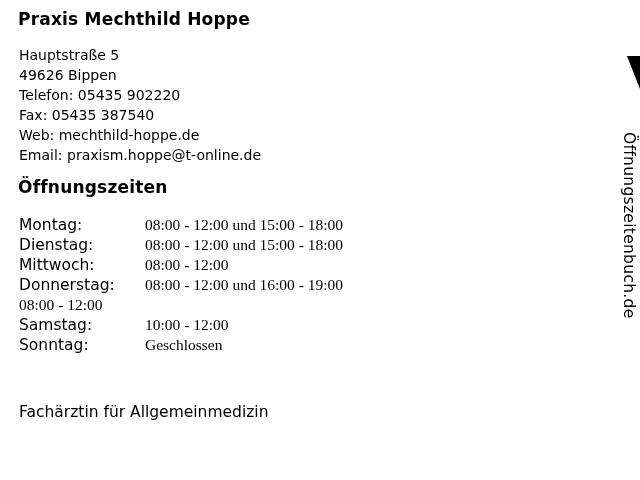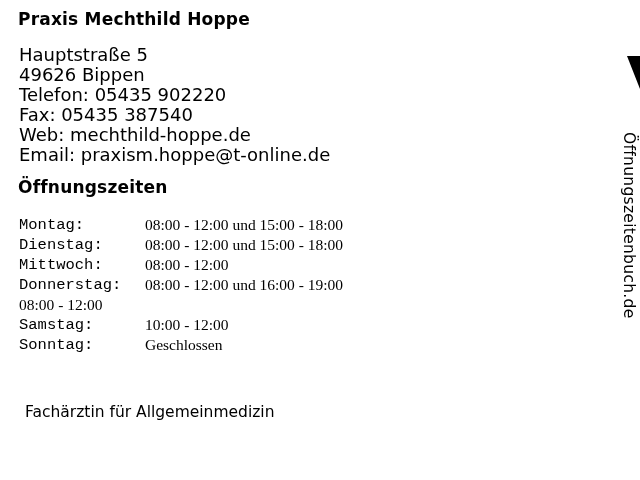--- a/index.html
+++ b/index.html
@@ -23,21 +23,21 @@
     left: 18px;
     font-size: 17px;
     font-weight: bold;
     letter-spacing: 0.2px;
     white-space: nowrap;
   }
   .contact-block {
     position: absolute;
     top: 45px;
     left: 19px;
-    font-size: 18px;
+    font-size: 14px;
     line-height: 20px;
     white-space: nowrap;
   }
   .section-heading {
     position: absolute;
     left: 18px;
     font-size: 17px;
     font-weight: bold;
     letter-spacing: 0.2px;
     white-space: nowrap;
@@ -48,28 +48,27 @@
     top: 215px;
     left: 19px;
     font-size: 15.5px;
     line-height: 20px;
   }
   .hours-row { display: flex; }
   .hours-row .day {
     width: 126px;
     flex: 0 0 126px;
     white-space: nowrap;
-    font-family: Liberation Mono, monospace;
   }
   .hours-row .time { white-space: nowrap; font-family: Liberation Serif, serif; }
   .info-heading { top: 373px; }
   .info-text {
     position: absolute;
     top: 402px;
-    left: 25px;
+    left: 19px;
     font-size: 15.5px;
     line-height: 20px;
     white-space: nowrap;
   }
   .corner-triangle {
     position: absolute;
     top: 56px;
     right: 0;
     width: 0;
     height: 0;

